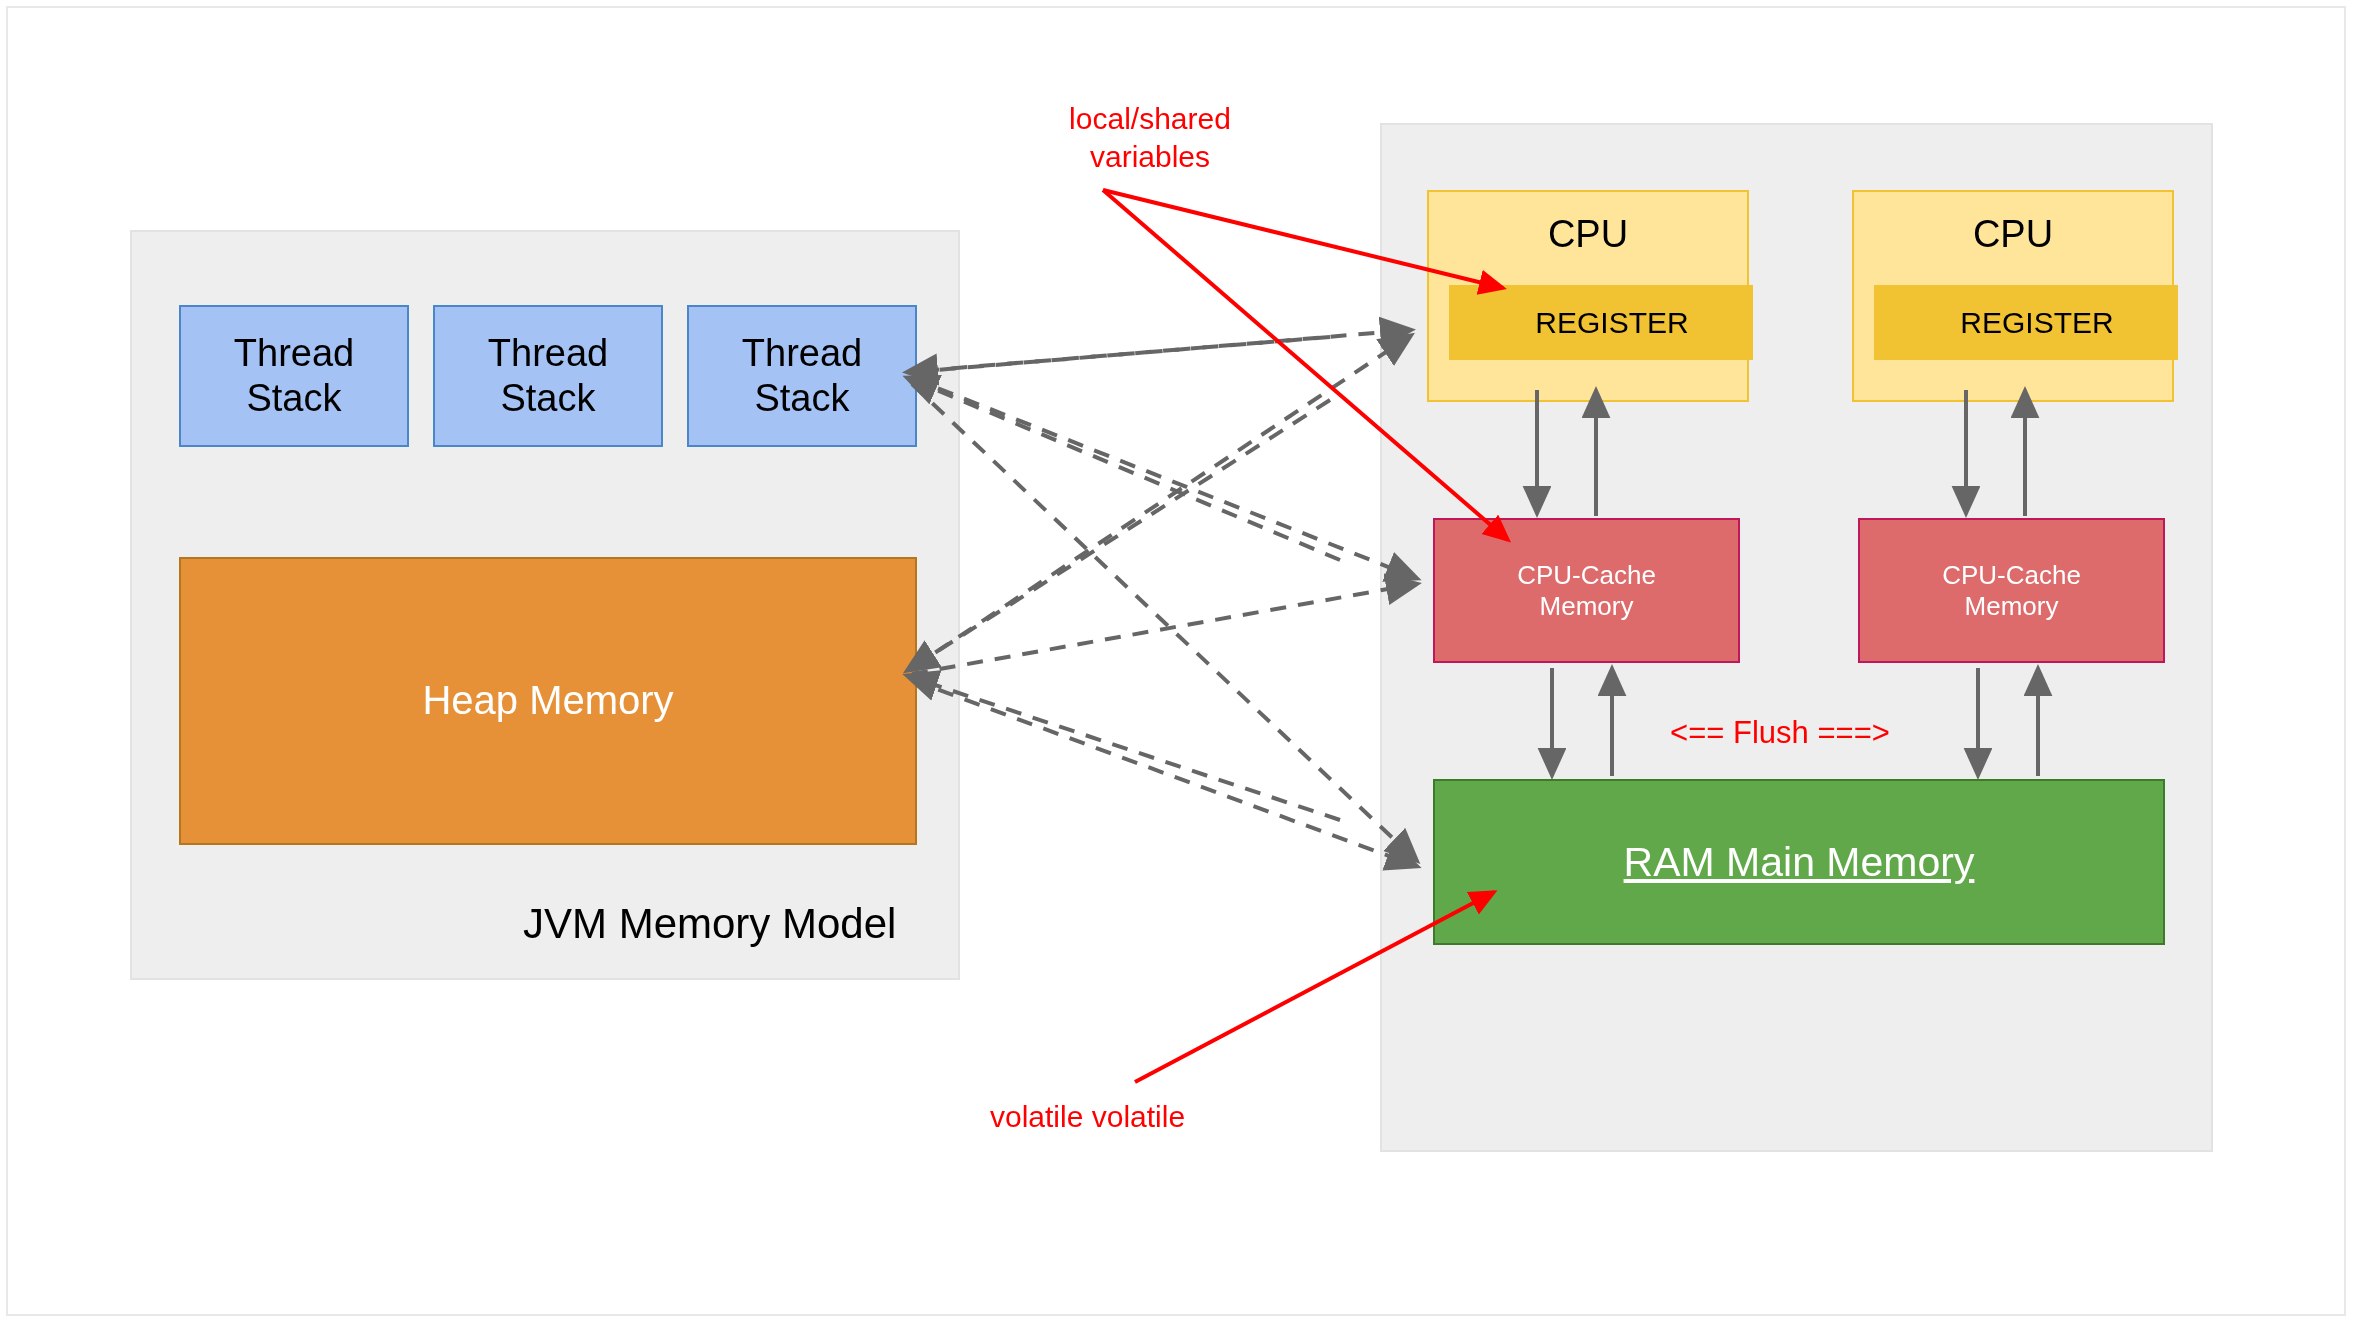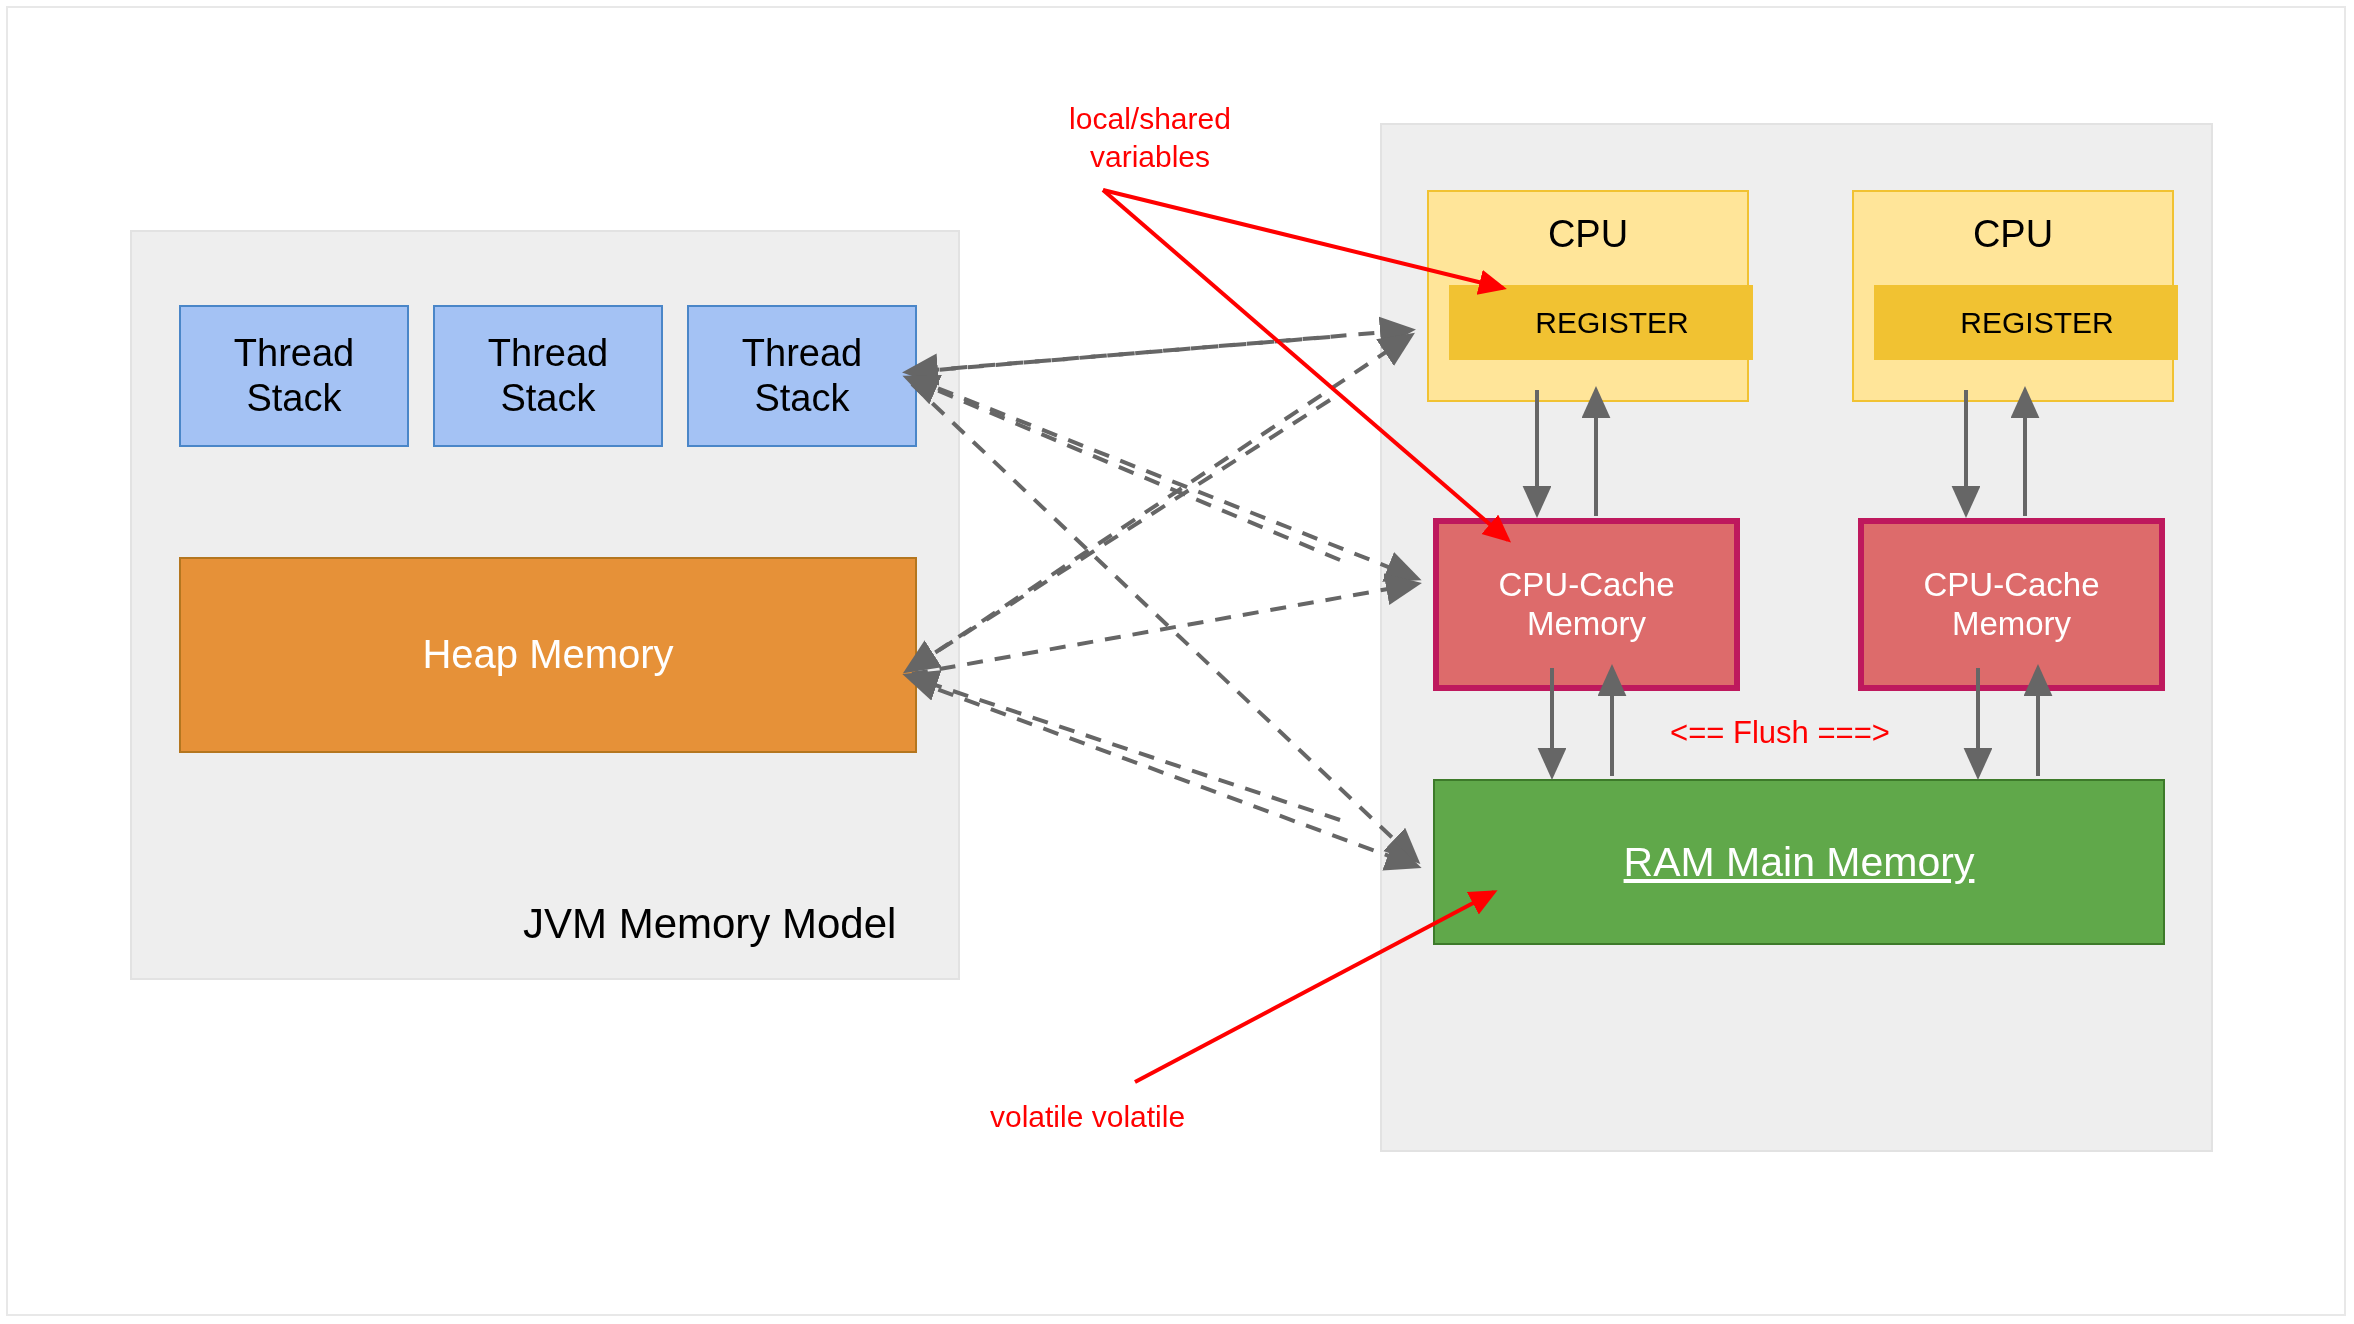--- a/index.html
+++ b/index.html
@@ -75,21 +75,21 @@
   #thread-stack-3 { left: 678px; }
 
   #heap-memory {
     background: #e69138;
     border: 2px solid #b4761f;
     color: #ffffff;
     font-size: 40px;
     left: 170px;
     top: 557px;
     width: 738px;
-    height: 196px;
+    height: 288px;
   }
 
   .cpu-box {
     background: #ffe599;
     border: 2px solid #f1c232;
     top: 190px;
     width: 322px;
     height: 212px;
   }
   #cpu-box-1 { left: 1418px; }
@@ -114,26 +114,26 @@
     display: flex;
     align-items: center;
     justify-content: center;
     color: #000000;
     font-size: 30px;
     padding-left: 22px;
   }
 
   .cache-box {
     background: #dd6b6b;
-    border: 6px solid #be185d;
+    border: 2px solid #be185d;
     color: #ffffff;
-    font-size: 33px;
+    font-size: 26px;
     top: 518px;
     width: 307px;
-    height: 173px;
+    height: 145px;
   }
   #cache-box-1 { left: 1424px; }
   #cache-box-2 { left: 1849px; }
 
   #ram-box {
     background: #60a84a;
     border: 2px solid #3d7a2a;
     color: #ffffff;
     font-size: 41px;
     left: 1424px;

